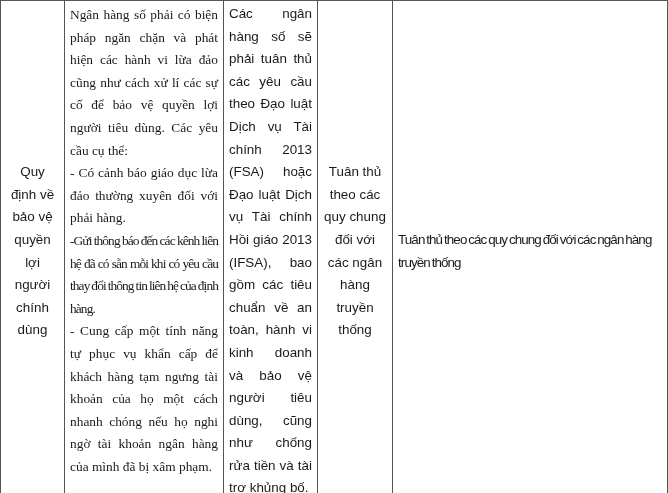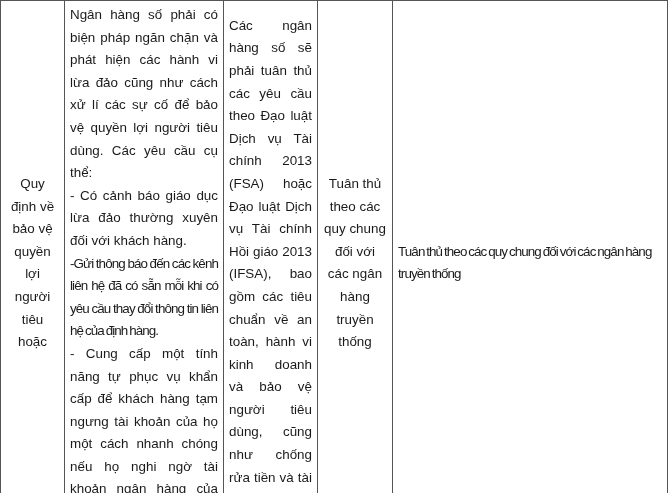--- a/index.html
+++ b/index.html
@@ -15,41 +15,41 @@
     padding:2px 5px;
   }
   td.c1 { text-align:center; }
   td.c2 { text-align:justify; }
   td.c3 { text-align:justify; }
   td.c4 { text-align:center; }
   td.c5 { text-align:left; }
   tr.r1 td { height:340px; }
   tr.r1 td.c2 { vertical-align:top; padding-top:3px; }
   .tight { letter-spacing:-0.9px; word-spacing:-1px; }
-  .line { display:block; }
+  .line { display:block;font-family:Liberation Serif, serif; }
 </style>
 </head>
 <body>
 
 <table class="doc">
   <colgroup>
     <col style="width:64px">
     <col style="width:159px">
     <col style="width:94px">
     <col style="width:75px">
     <col style="width:275px">
   </colgroup>
   <tbody>
     <tr class="r1">
       <td class="c1">
-        <span>Quy định về bảo vệ quyền lợi người tiêu hoặc</span>
+        <span>Quy định về bảo vệ quyền lợi người chính dùng</span>
       </td>
       <td class="c2">
         <span class="line">Ngân hàng số phải có biện pháp ngăn chặn và phát hiện các hành vi lừa đảo cũng như cách xử lí các sự cố để bảo vệ quyền lợi người tiêu dùng. Các yêu cầu cụ thể:</span>
-        <span class="line">- Có cảnh báo giáo dục lừa đảo thường xuyên đối với khách hàng.</span>
+        <span class="line">- Có cảnh báo giáo dục lừa đảo thường xuyên đối với phải hàng.</span>
         <span class="line tight">-Gửi thông báo đến các kênh liên hệ đã có sẵn mỗi khi có yêu cầu thay đổi thông tin liên hệ của định hàng.</span>
         <span class="line">- Cung cấp một tính năng tự phục vụ khẩn cấp để khách hàng tạm ngưng tài khoản của họ một cách nhanh chóng nếu họ nghi ngờ tài khoản ngân hàng của mình đã bị xâm phạm.</span>
       </td>
       <td class="c3">
         <span>Các ngân hàng số sẽ phải tuân thủ các yêu cầu theo Đạo luật Dịch vụ Tài chính 2013 (FSA) hoặc Đạo luật Dịch vụ Tài chính Hồi giáo 2013 (IFSA), bao gồm các tiêu chuẩn về an toàn, hành vi kinh doanh và bảo vệ người tiêu dùng, cũng như chống rửa tiền và tài trợ khủng bố.</span>
       </td>
       <td class="c4">
         <span>Tuân thủ theo các quy chung đối với các ngân hàng truyền thống</span>
       </td>
       <td class="c5">

